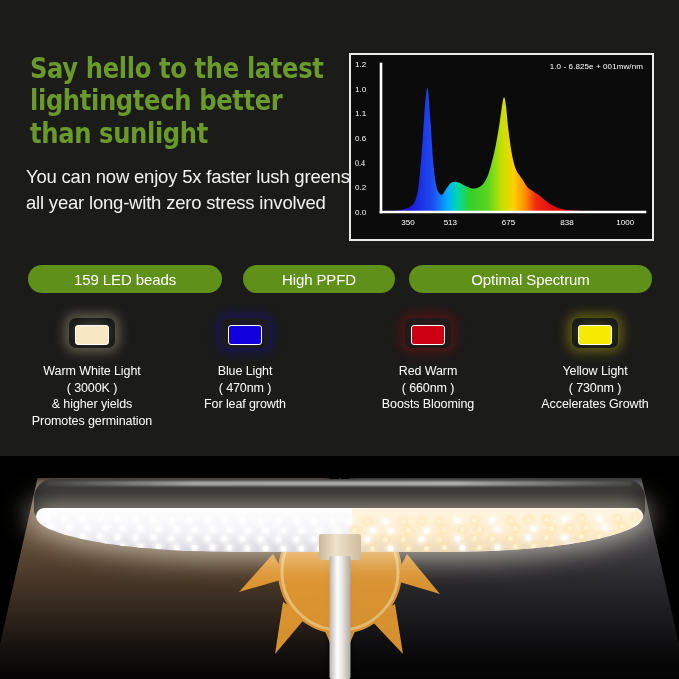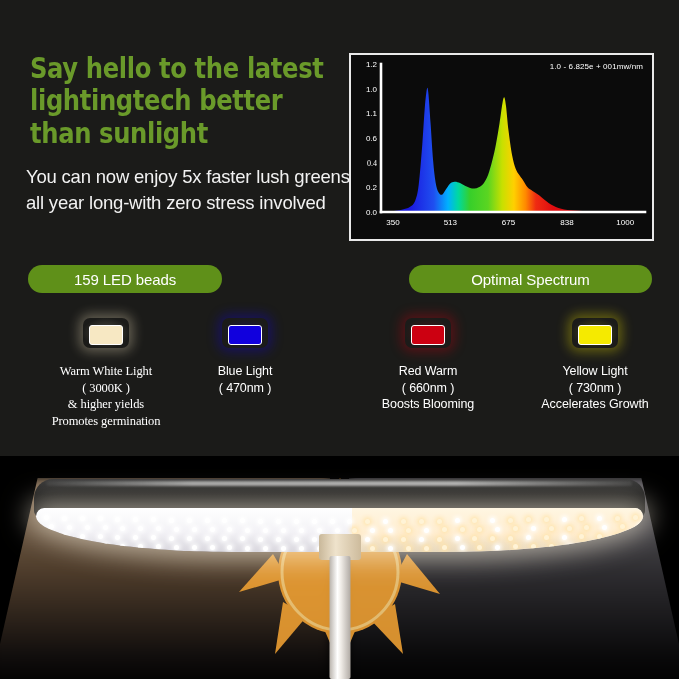--- a/index.html
+++ b/index.html
@@ -54,21 +54,21 @@
     position:absolute;right:9px;top:7px;
     color:#ffffff;
     font-size:8px;
     letter-spacing:0.1px;
     white-space:nowrap;
   }
   .y-tick{
     position:absolute;left:4px;
     color:#ffffff;font-size:8px;
     transform:translateY(-50%);
-    width:22px;text-align:right;
+    width:22px;text-align:left;
   }
   .x-tick{
     position:absolute;
     color:#ffffff;font-size:8px;
     transform:translateX(-50%);
     white-space:nowrap;
   }
 
   
   #pills{
@@ -89,21 +89,21 @@
   .pill.p2{left:381px;width:243px;}
 
   
   #light-cols{
     position:absolute;left:0;top:318px;width:679px;height:120px;
   }
   .light-col{
     position:absolute;top:0;width:168px;
     text-align:center;
   }
-  .light-col.c0{left:22px;font-family:Liberation Serif, serif;}
+  .light-col.c0{left:8px;}
   .light-col.c1{left:161px;}
   .light-col.c2{left:344px;}
   .light-col.c3{left:511px;}
   .swatch{
     width:34px;height:20px;
     margin:4px auto 0 auto;
     border-radius:3px;
     border:1.5px solid #ffffff;
     box-sizing:border-box;
   }
@@ -246,33 +246,36 @@
         <div id="y-ticks">
             <div class="y-tick" style="top: 157px;">0.0</div>
             <div class="y-tick" style="top: 132.333px;">0.2</div>
             <div class="y-tick" style="top: 107.667px; font-family: Liberation Serif, serif;">0.4</div>
             <div class="y-tick" style="top: 83px;">0.6</div>
             <div class="y-tick" style="top: 58.3333px;">1.1</div>
             <div class="y-tick" style="top: 33.6667px;">1.0</div>
             <div class="y-tick" style="top: 9px;">1.2</div>
           </div>
         <div id="x-ticks">
-            <div class="x-tick" style="left: 42px; top: 163px;">350</div>
+            <div class="x-tick" style="left: 57px; top: 163px;">350</div>
             <div class="x-tick" style="left: 99.3224px; top: 163px;">513</div>
             <div class="x-tick" style="left: 157.51px; top: 163px;">675</div>
             <div class="x-tick" style="left: 216.057px; top: 163px;">838</div>
             <div class="x-tick" style="left: 274.245px; top: 163px;">1000</div>
           </div>
       </div>
     </div>
 
     <div id="pills">
       <div class="pill p0">
         <span>159 LED beads</span>
       </div>
+      <div class="pill p1">
+        <span>High PPFD</span>
+      </div>
       <div class="pill p2">
         <span>Optimal Spectrum</span>
       </div>
     </div>
 
     <div id="light-cols">
 
       <div class="light-col c0">
         <div class="swatch-glow" style="box-shadow: rgba(247, 232, 195, 0.333) 0px 0px 12px 4px; background: radial-gradient(rgba(247, 232, 195, 0.25) 0%, rgba(0, 0, 0, 0) 72%);">
           <div class="swatch" id="sw0" style="background: rgb(247, 232, 195);"></div>
@@ -285,20 +288,21 @@
         </div>
       </div>
 
       <div class="light-col c1">
         <div class="swatch-glow" style="box-shadow: rgba(17, 0, 221, 0.333) 0px 0px 12px 4px; background: radial-gradient(rgba(17, 0, 221, 0.25) 0%, rgba(0, 0, 0, 0) 72%);">
           <div class="swatch" id="sw1" style="background: rgb(17, 0, 221);"></div>
         </div>
         <div class="light-text">
           <div>Blue Light</div>
           <div>( 470nm )</div>
+          <div>For leaf growth</div>
         </div>
       </div>
 
       <div class="light-col c2">
         <div class="swatch-glow" style="box-shadow: rgba(204, 0, 17, 0.333) 0px 0px 12px 4px; background: radial-gradient(rgba(204, 0, 17, 0.25) 0%, rgba(0, 0, 0, 0) 72%);">
           <div class="swatch" id="sw2" style="background: rgb(204, 0, 17);"></div>
         </div>
         <div class="light-text">
           <div>Red Warm</div>
           <div>( 660nm )</div>

